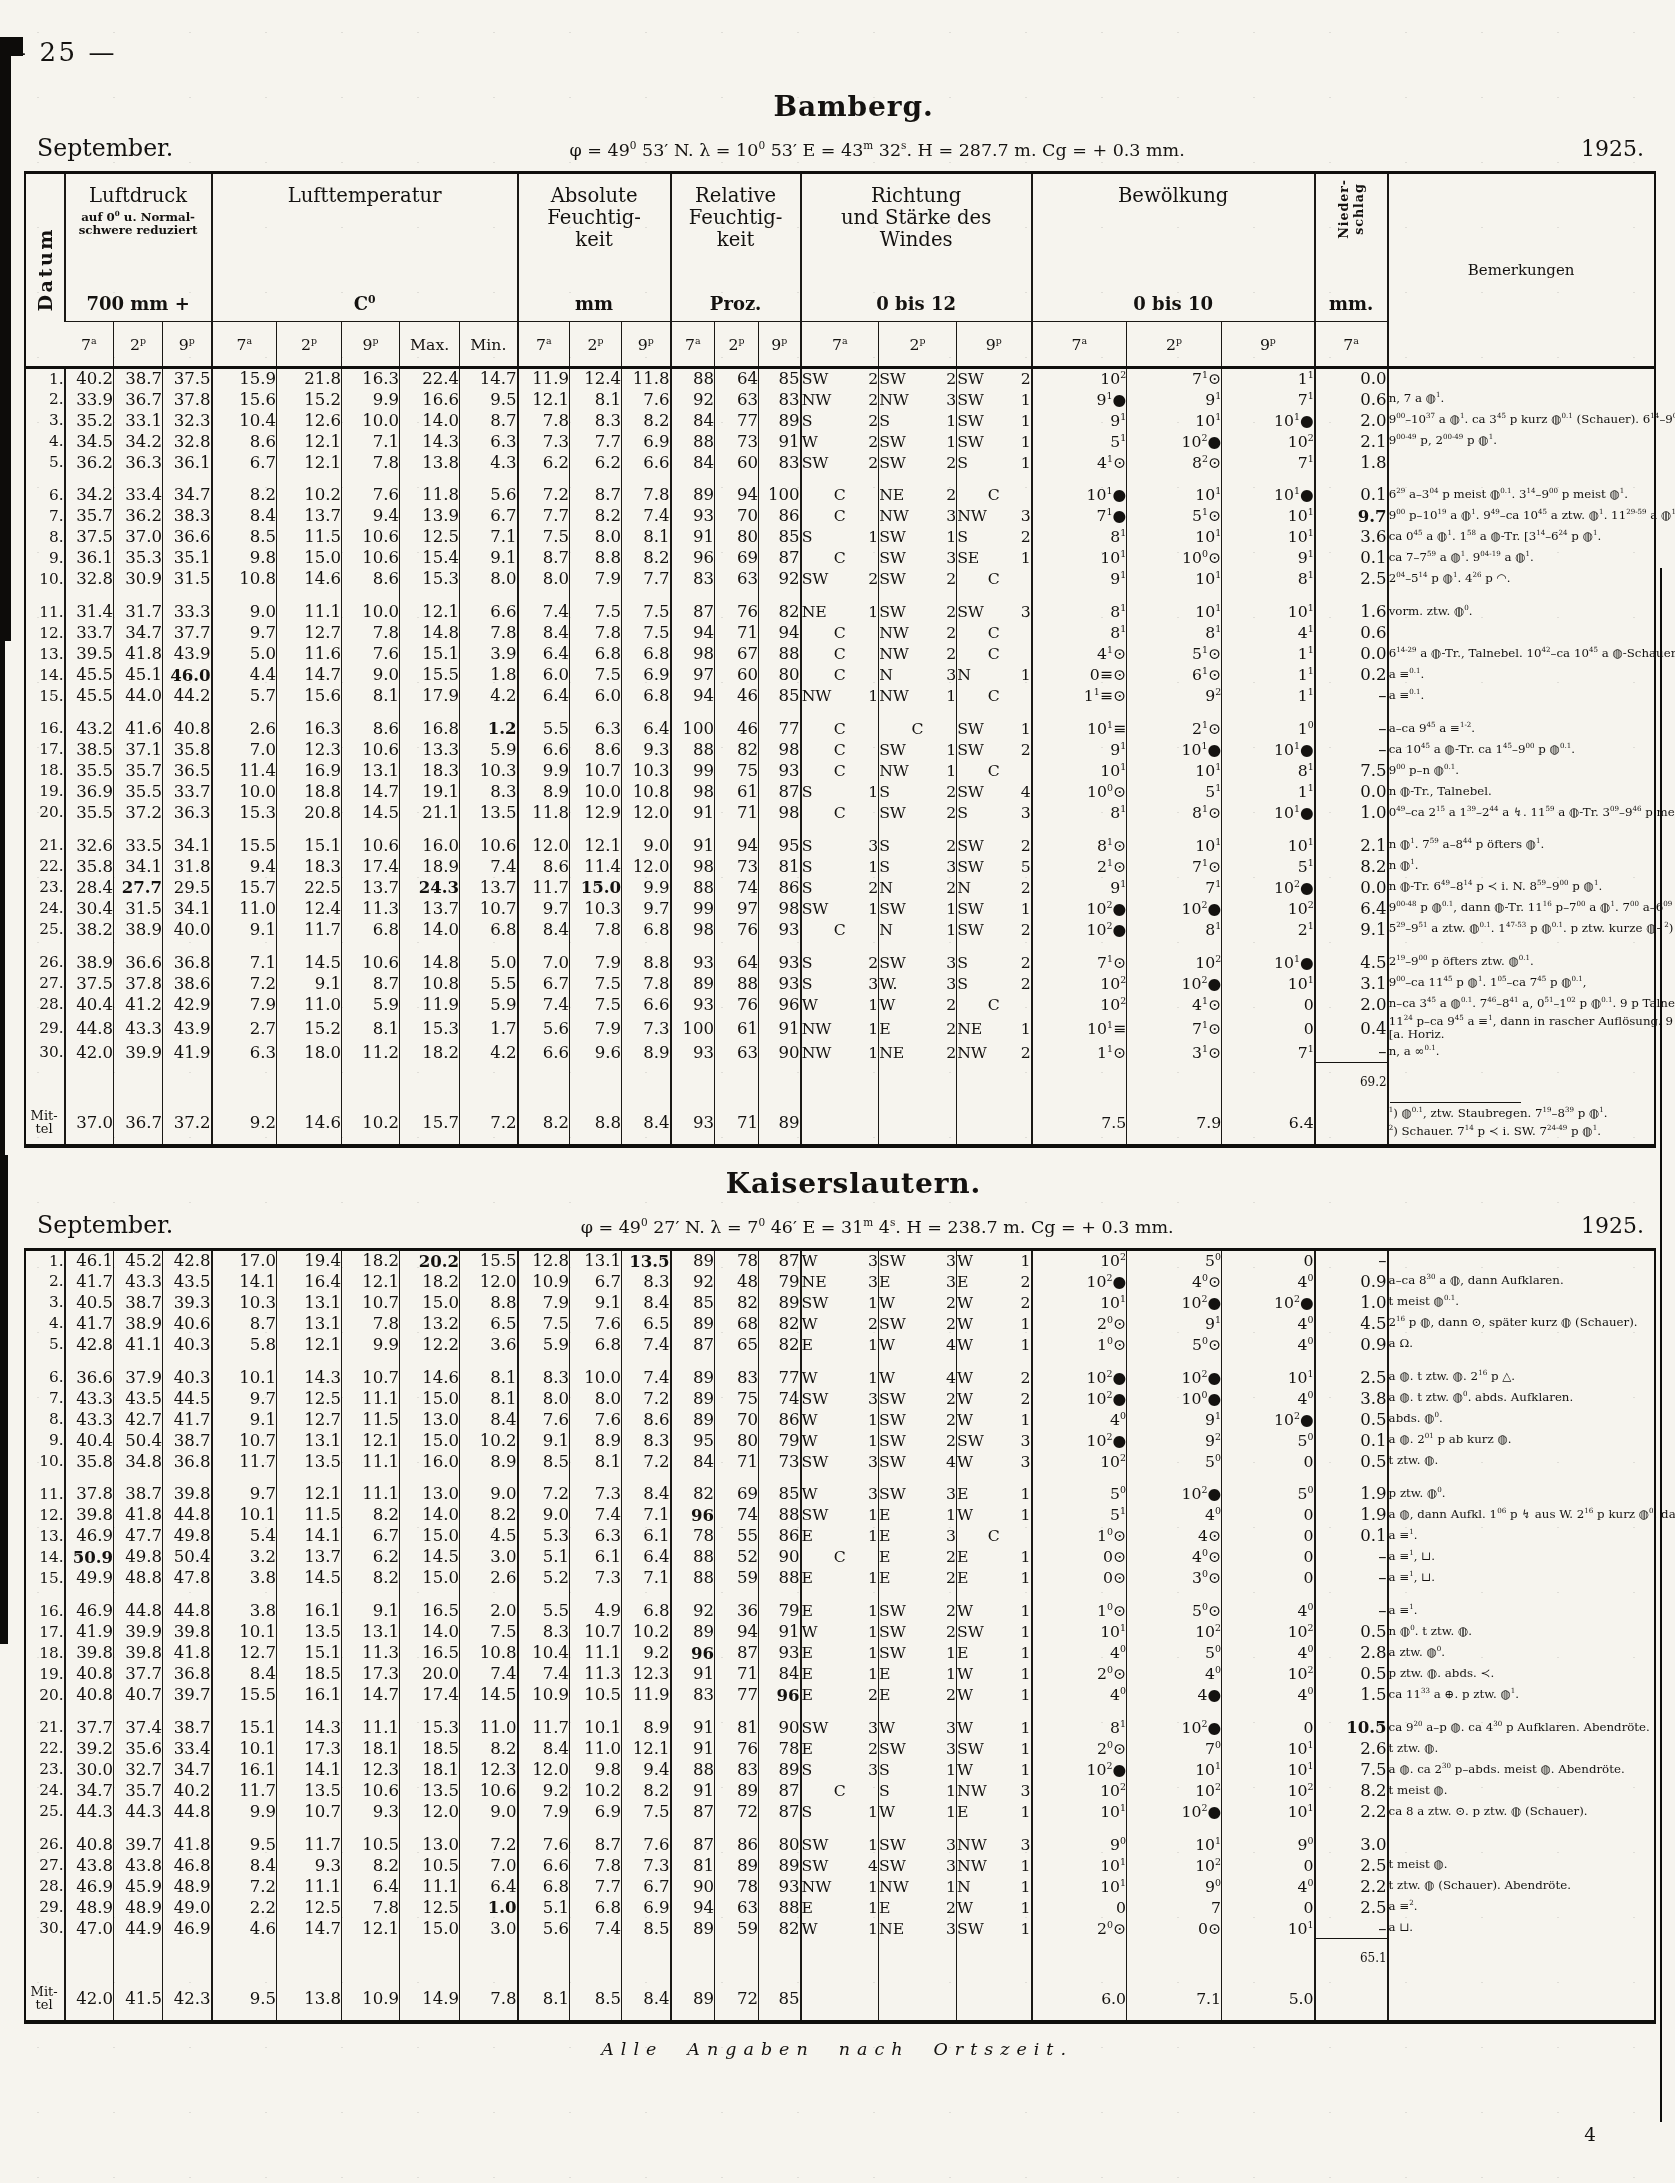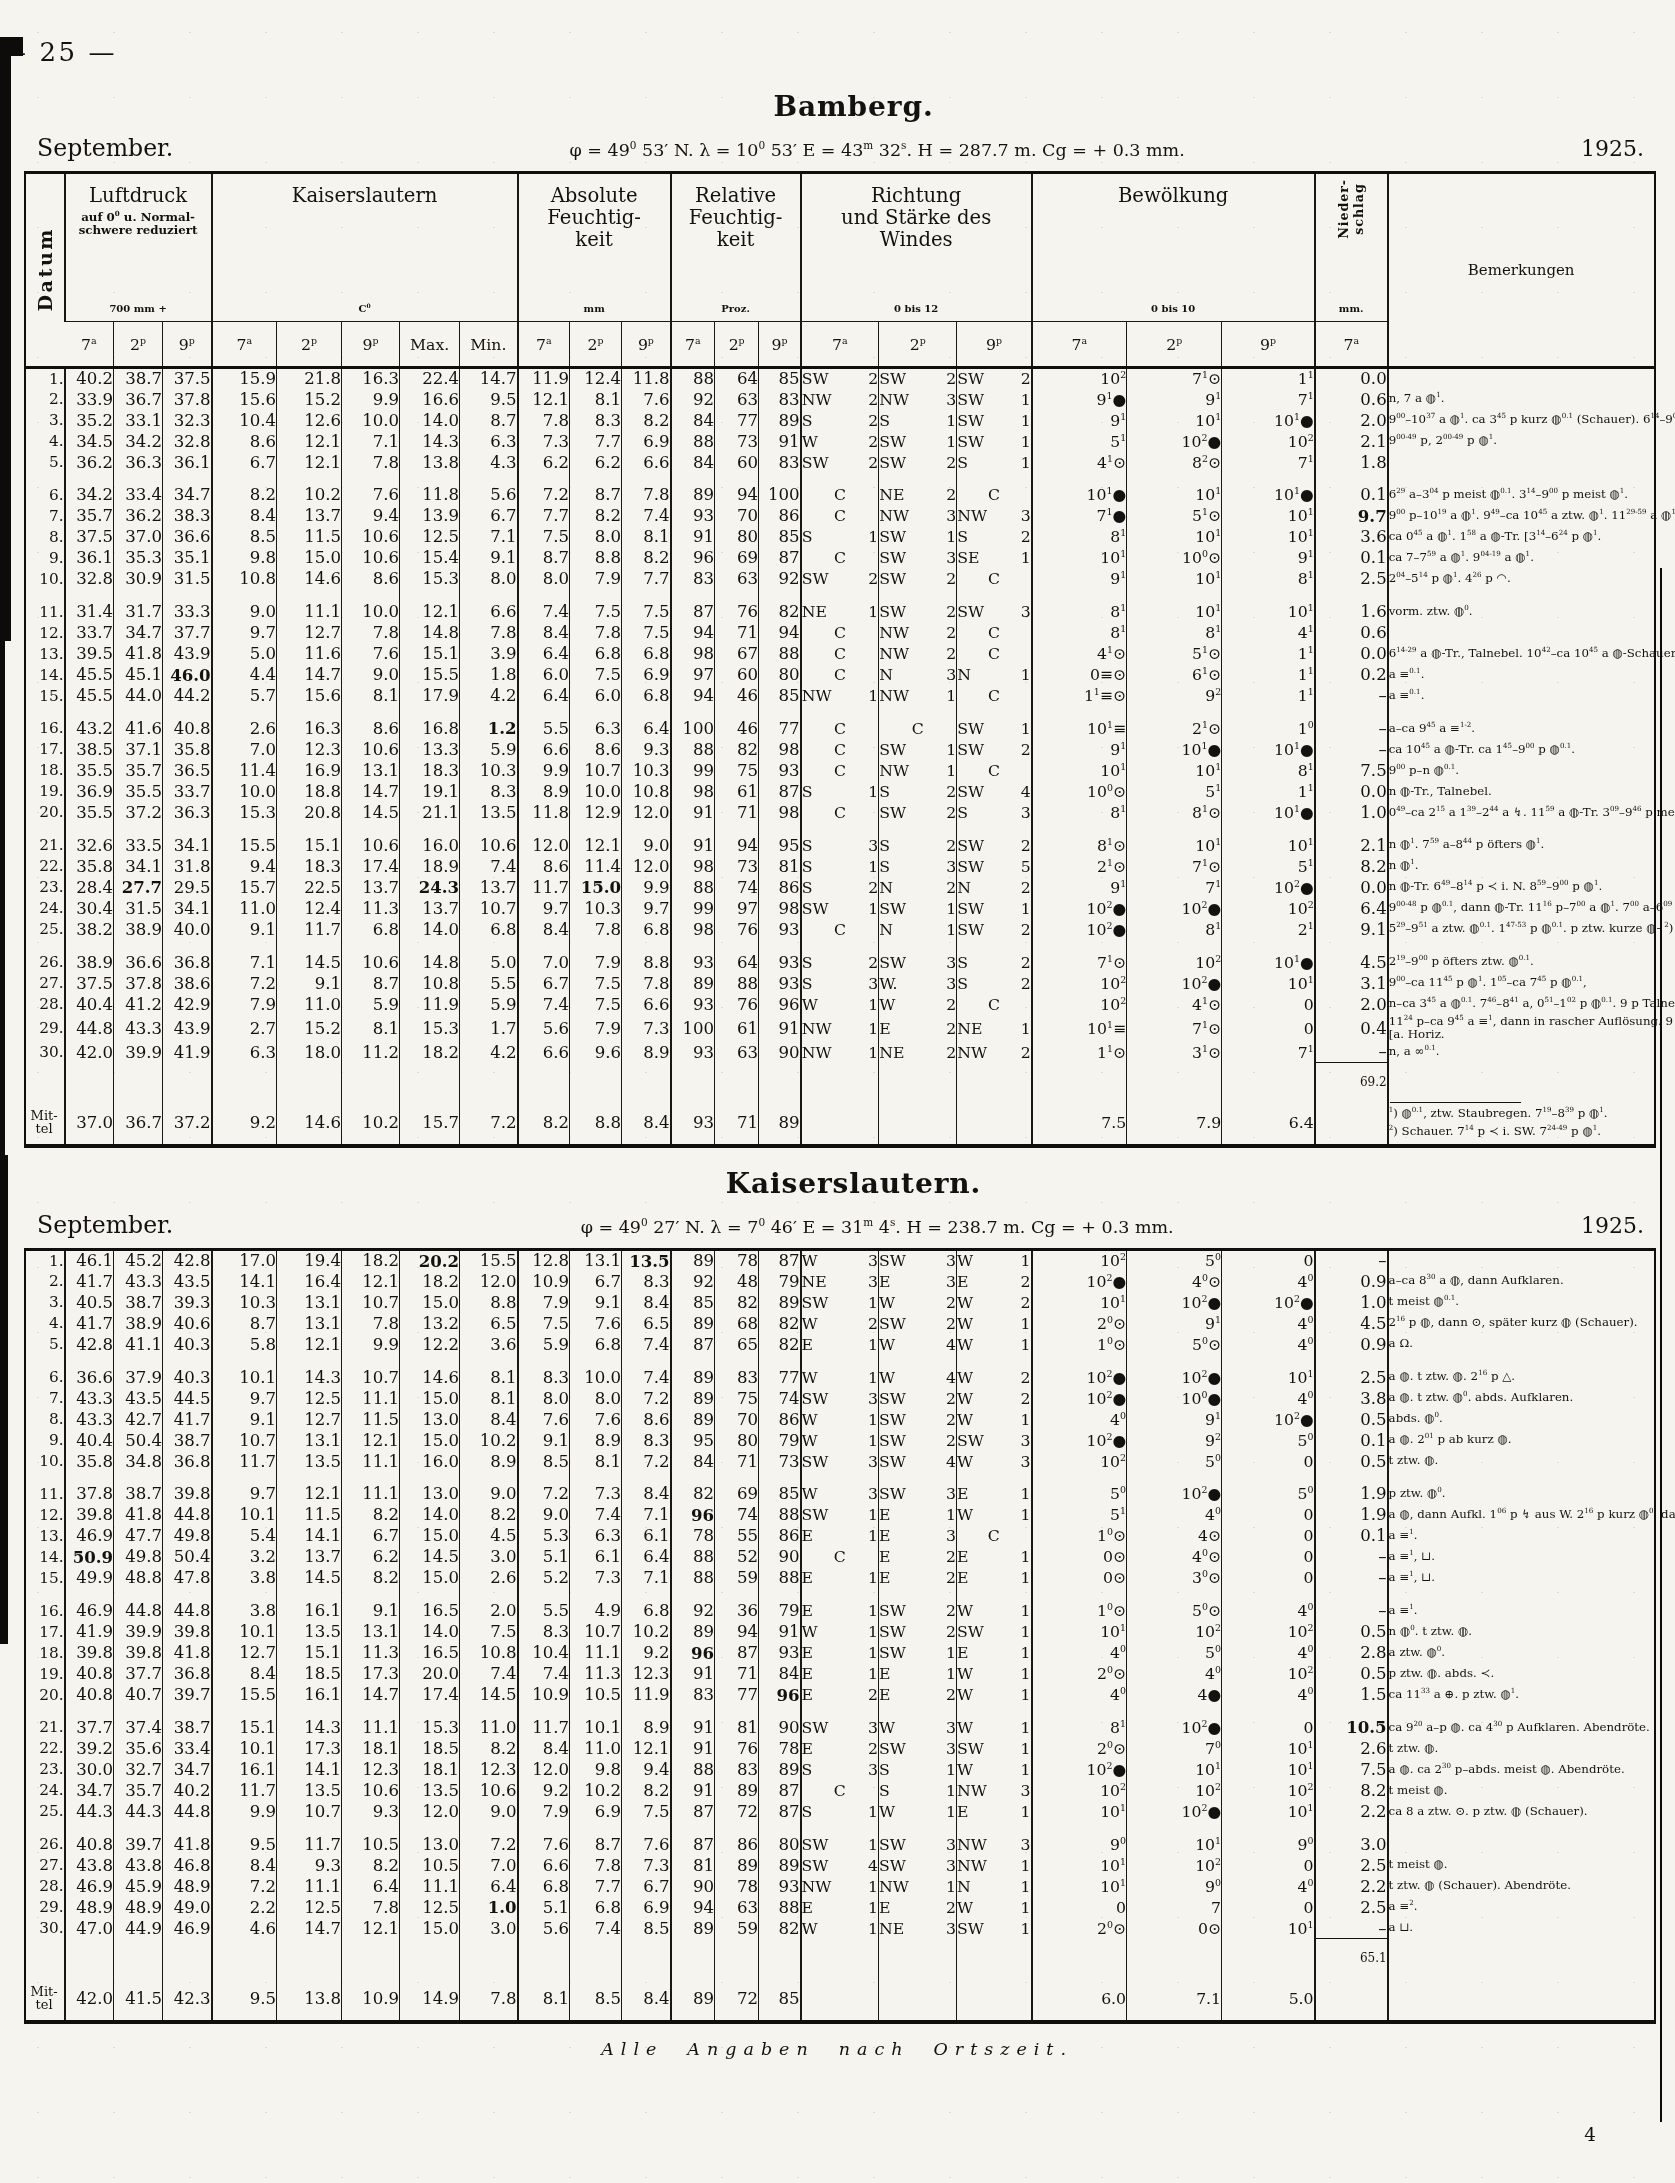--- a/index.html
+++ b/index.html
@@ -19,21 +19,21 @@
            border-top:3.5px solid #100f0d;border-bottom:4.4px solid #100f0d;
            border-left:2.6px solid #100f0d;border-right:2.6px solid #100f0d;}
   .wx td,.wx th{border-left:0.9px solid #1a1815;padding:0;vertical-align:middle;overflow:visible;}
   .wx td:first-child,.wx th:first-child{border-left:none;}
   .wx .gl{border-left-width:2.2px;}
   tr.h1 th{border-bottom:0.9px solid #1a1815;height:147px;vertical-align:top;position:relative;}
   tr.h2 th{border-bottom:3.5px solid #100f0d;height:44px;font-size:15.7px;font-weight:400;text-align:center;}
   th.th-datum,th.th-bem{border-bottom:3.5px solid #100f0d !important;vertical-align:middle !important;text-align:center;}
   .g-title{margin-top:11.4px;text-align:center;font-size:19.6px;font-weight:400;line-height:1.12;}
   .g-small{margin-top:3.5px;text-align:center;font-size:11.8px;line-height:1.15;}
-  .g-unit{position:absolute;bottom:7px;left:0;right:0;font-size:10px;}
+  .g-unit{position:absolute;bottom:7px;left:0;right:0;font-size:18px;}
   .rot{writing-mode:vertical-rl;transform:rotate(180deg);font-size:19px;letter-spacing:2.6px;display:inline-block;}
   .nieder-wrap{position:absolute;top:5.2px;left:0;right:0;display:flex;justify-content:center;}
   .rot2{writing-mode:vertical-rl;transform:rotate(180deg);font-size:12.7px;line-height:1.15;display:inline-block;letter-spacing:0.9px;}
   th.th-bem{font-size:15px;font-weight:400;}
   tr.data{height:21px;} tr.sp{height:11.8px;} tr.sumrow{height:38px;} tr.mittel{height:45px;}
   .c-datum{font-size:15.3px;text-align:right;padding-right:2.6px;}
   .c-num{font-size:16.6px;text-align:right;padding-right:5.2px;}
   .c-wind{font-size:15.7px;text-align:center;padding:0 7px 0 5.2px;}
   .wd{float:left;} .wf{float:right;}
   .c-cloud{font-size:15.7px;text-align:right;padding-right:15.7px;}
@@ -102,21 +102,21 @@
                 <div>Luftdruck</div>
               </div>
               <div class="g-small">
                 <div>auf 0<sup>0</sup> u. Normal-</div>
                 <div>schwere reduziert</div>
               </div>
               <div class="g-unit">700 mm +</div>
             </th>
             <th class="th-group gl" colspan="5">
               <div class="g-title">
-                <div>Kaiserslautern</div>
+                <div>Lufttemperatur</div>
               </div>
               <div class="g-unit">C<sup>0</sup></div>
             </th>
             <th class="th-group gl" colspan="3">
               <div class="g-title">
                 <div>Absolute</div>
                 <div>Feuchtig-</div>
                 <div>keit</div>
               </div>
               <div class="g-unit">mm</div>

